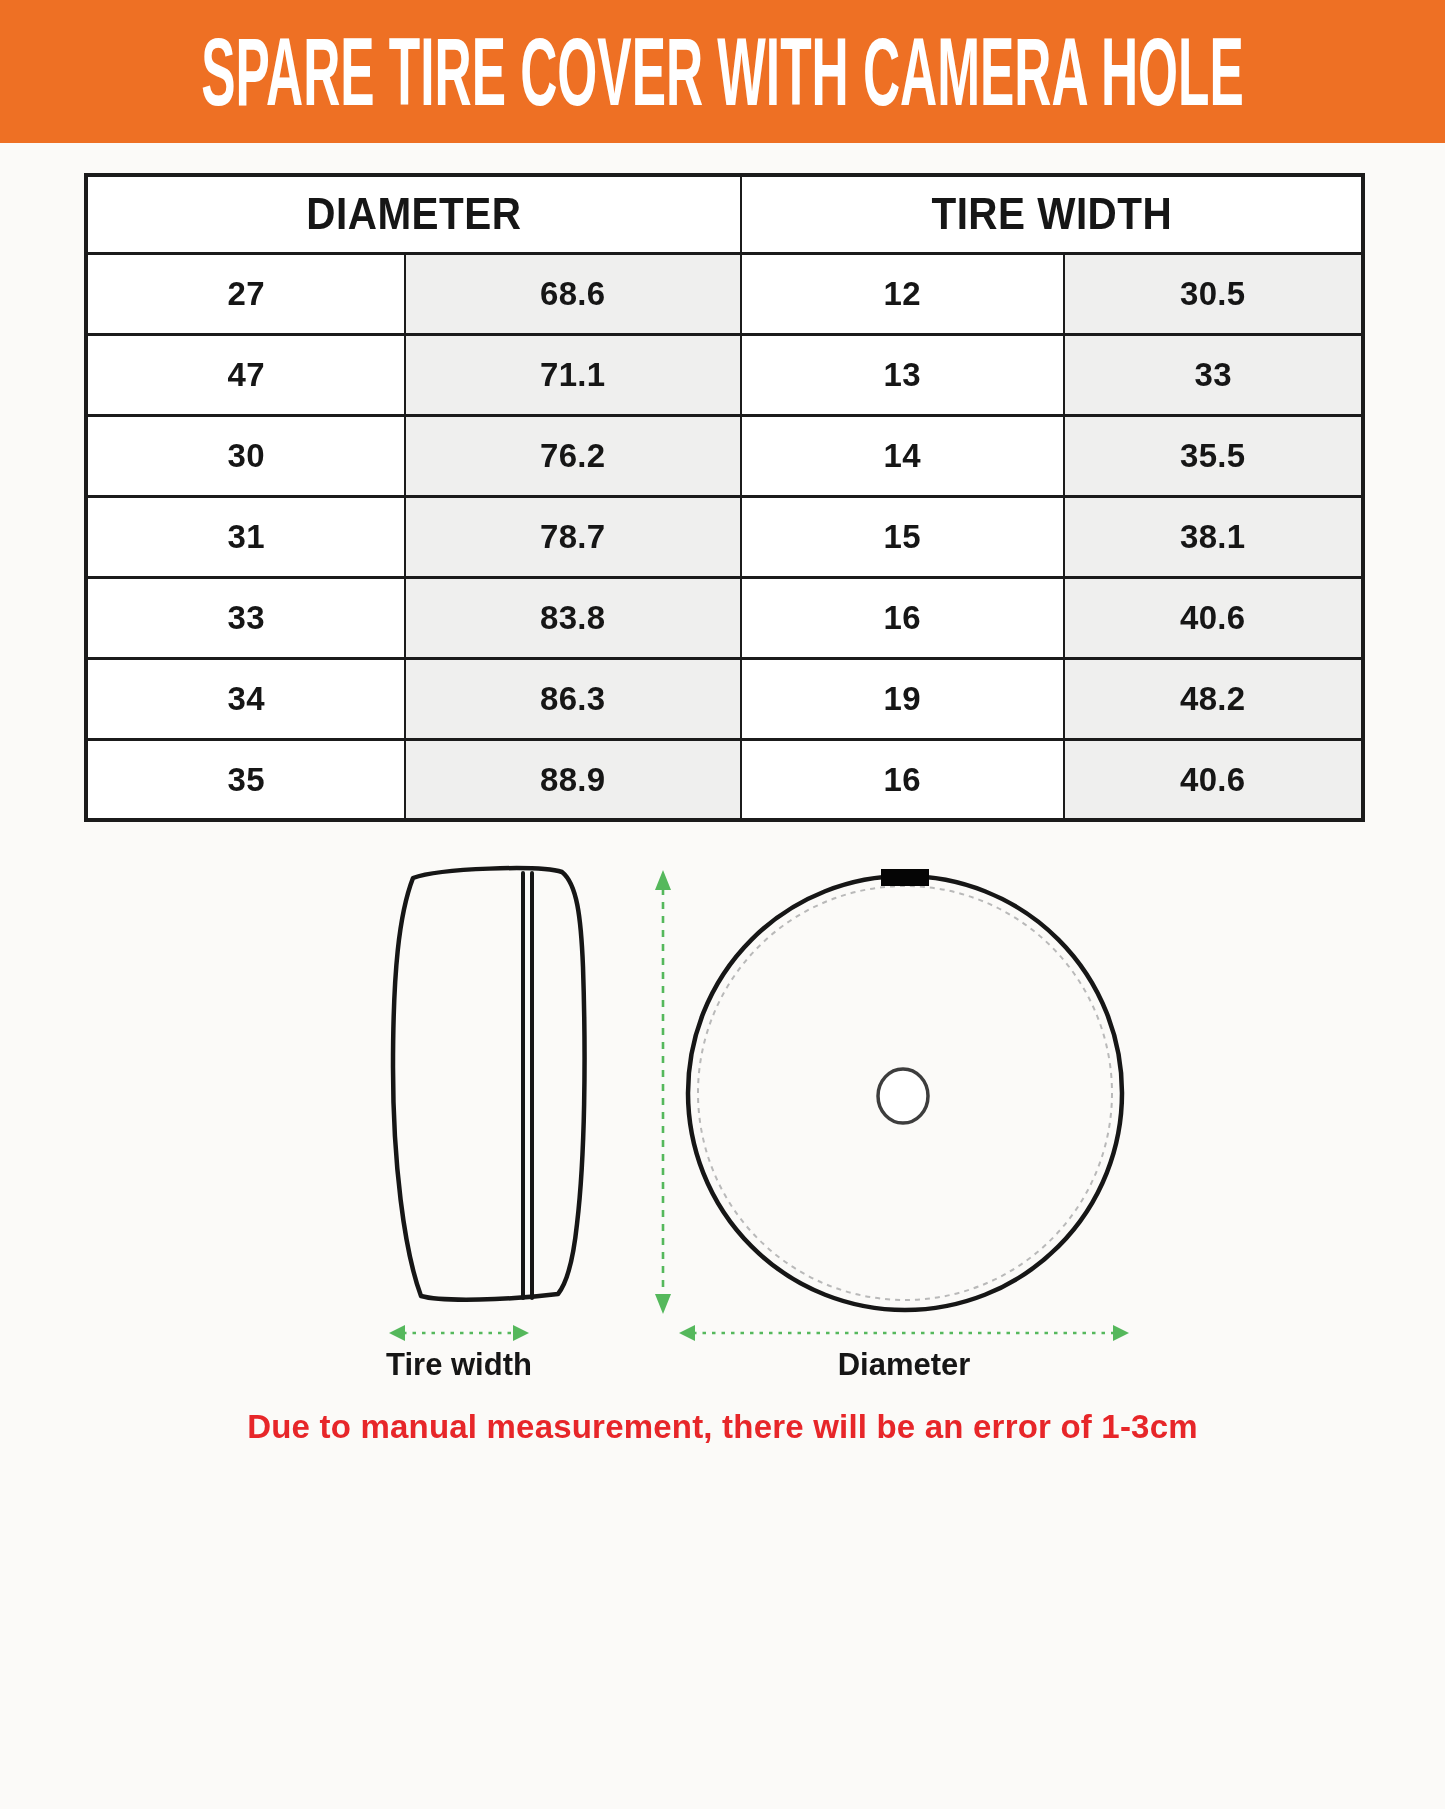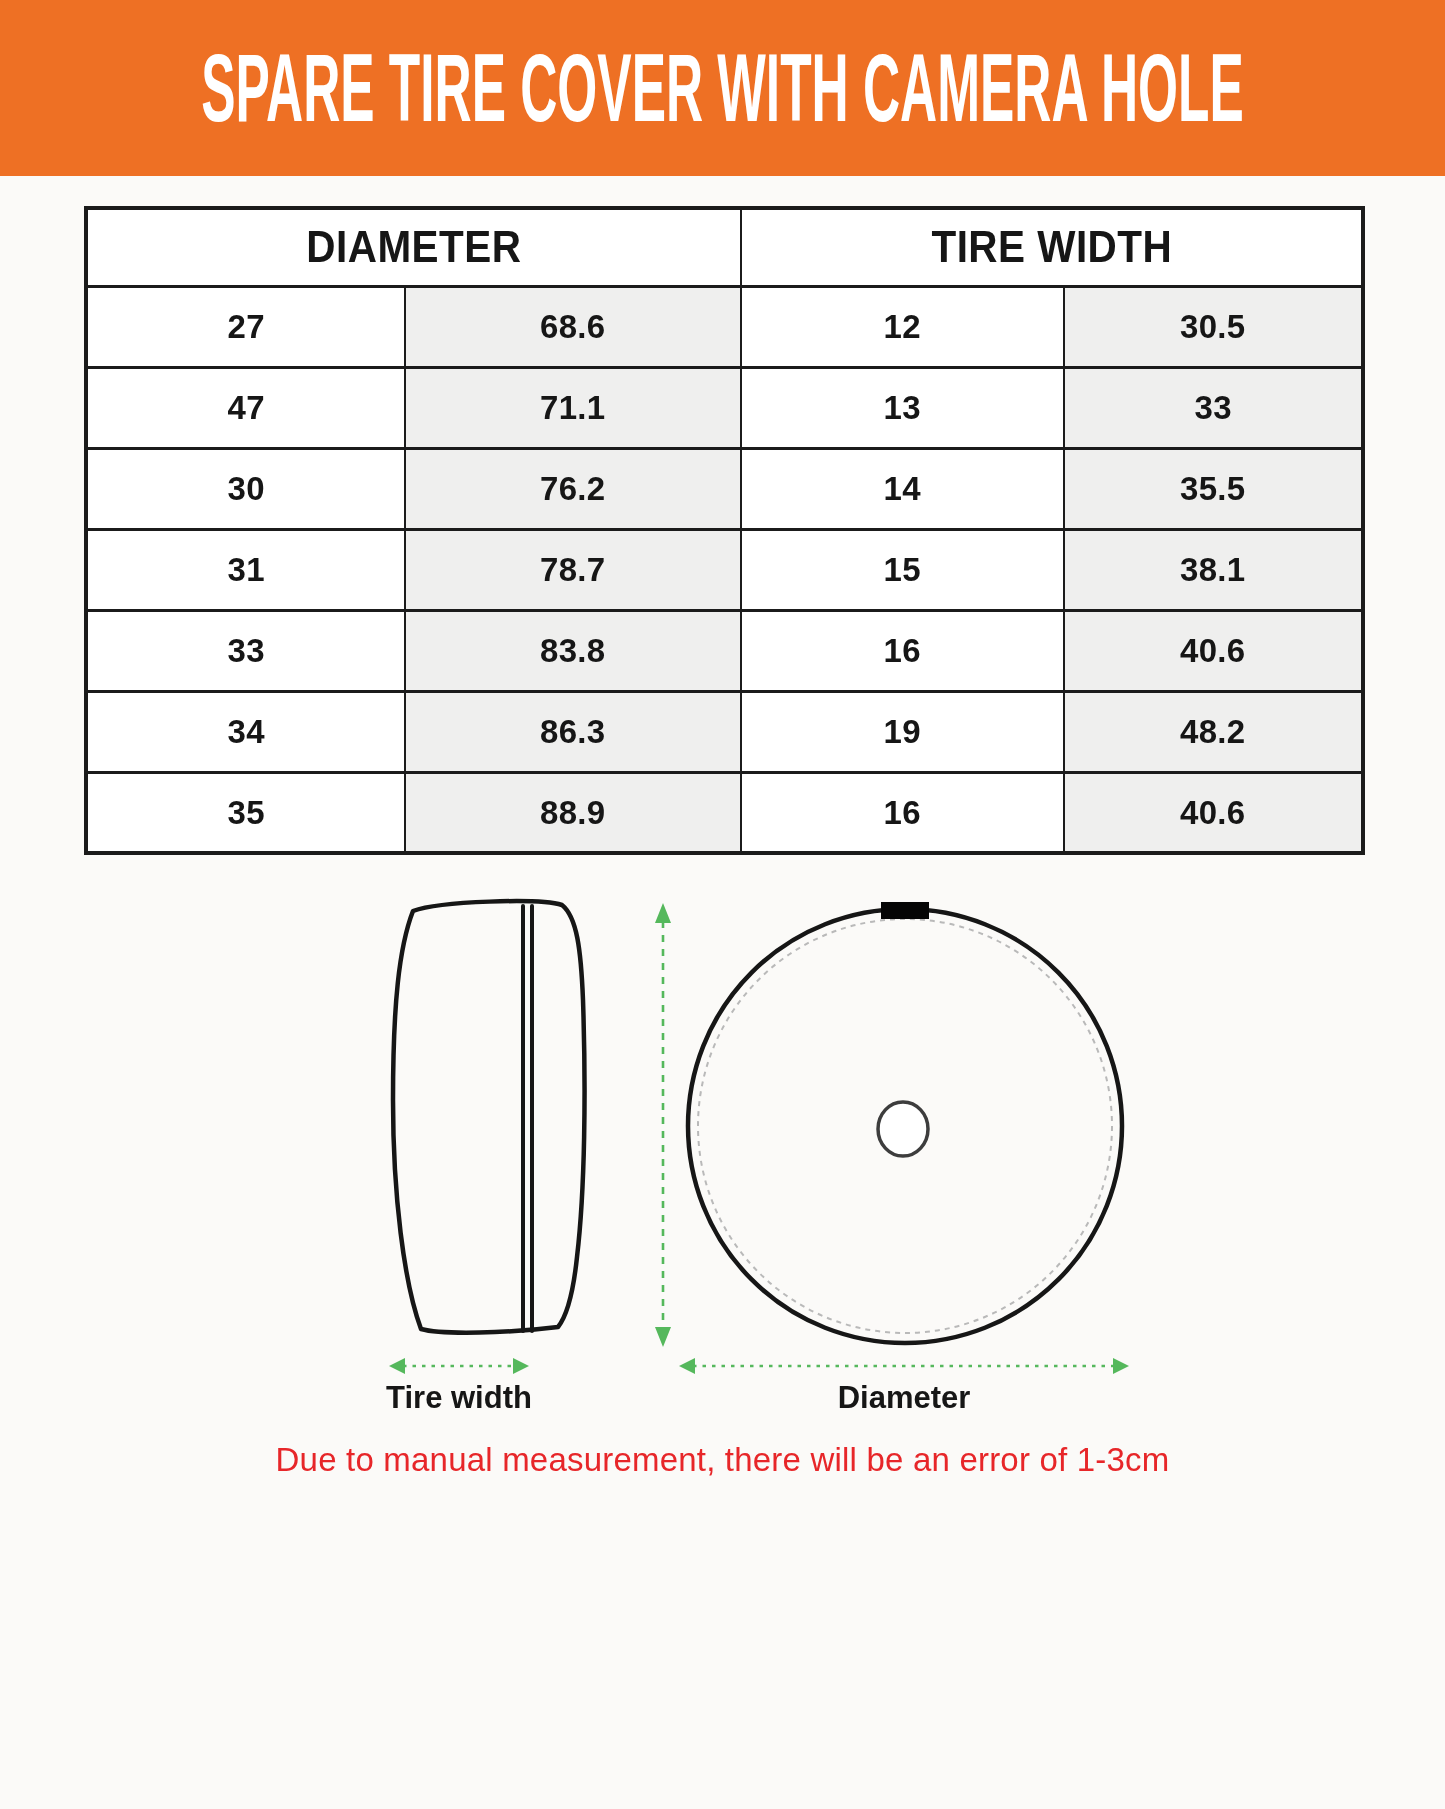--- a/index.html
+++ b/index.html
@@ -9,21 +9,21 @@
   }
   *{margin:0;padding:0;box-sizing:border-box;}
   html,body{width:1445px;}
   body{
     height:1809px; background:var(--page-bg);
     font-family:"Liberation Sans","DejaVu Sans",sans-serif; color:var(--ink);
     overflow:hidden;
   }
   
   .banner{
-    height:176px; background:var(--banner-bg);
+    height:143px; background:var(--banner-bg);
     display:flex; align-items:center; justify-content:center;
   }
   .banner h1{
     color:var(--banner-text); font-size:97px; font-weight:800;
     letter-spacing:0px; white-space:nowrap;
     transform:scaleX(0.53); transform-origin:center;
   }
   
   .table-wrap{width:1277px; margin:30px auto 0;}
   table{
@@ -64,21 +64,21 @@
   .green-head{fill:var(--arrow-green); stroke:none;}
   .diagram-label{
     font-family:"Liberation Sans","DejaVu Sans",sans-serif;
     font-size:31px; font-weight:bold; fill:var(--ink);
   }
   .hole{fill:#ffffff; stroke:#3d3d3d; stroke-width:3.5;}
   .notch{fill:#050505;}
   
   .note{
     margin-top:6px; text-align:center;
-    font-size:33px; font-weight:400; color:var(--note-red); letter-spacing:.2px;
+    font-size:33px; font-weight:700; color:var(--note-red); letter-spacing:.2px;
   }
 </style>
 </head>
 <body>
 
 <header class="banner">
   <h1>SPARE TIRE COVER WITH CAMERA HOLE</h1>
 </header>
 
 <div class="table-wrap">

